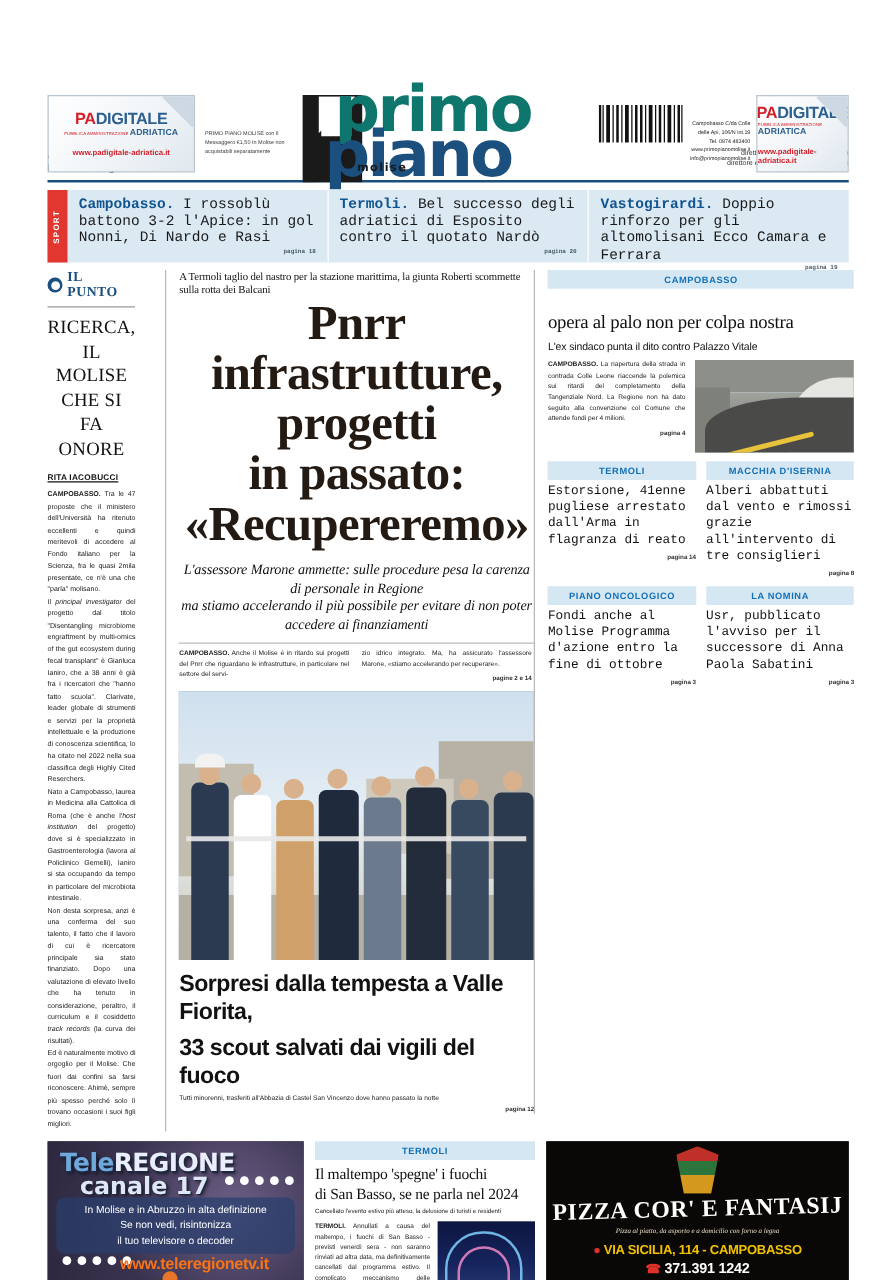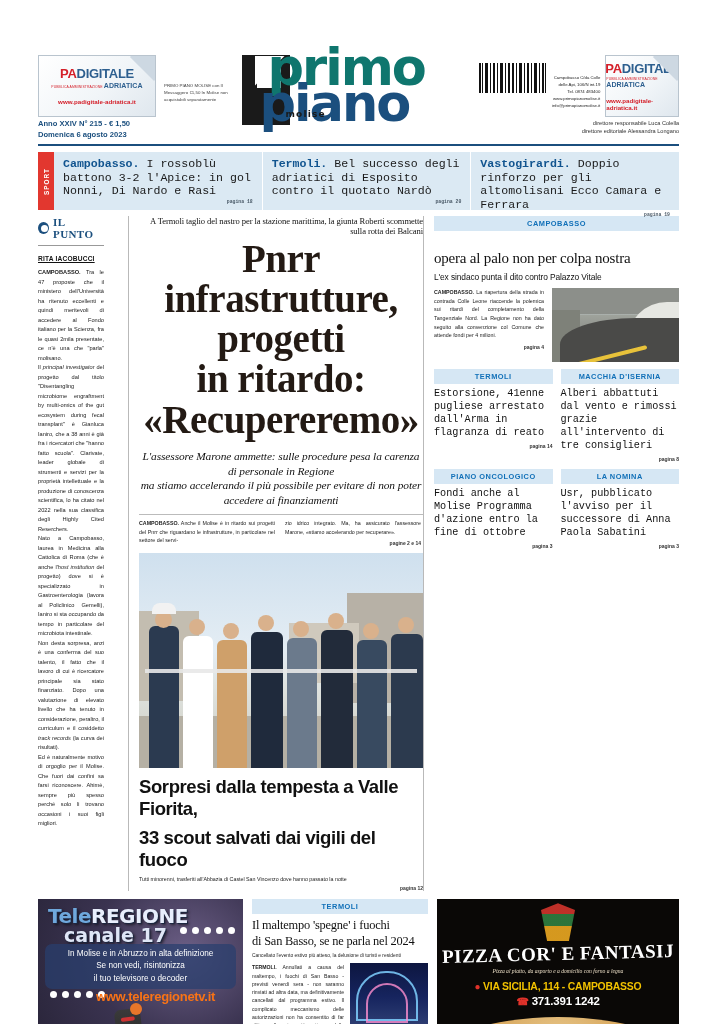--- a/index.html
+++ b/index.html
@@ -6,21 +6,21 @@
   body {
     width: 717px; height: 1024px;
     background: #ffffff;
     font-family: "Liberation Sans", sans-serif;
     overflow: hidden;
     position: relative;
   }
   .page { width: 717px; height: 1024px; padding: 0 38px; position: relative; }
 
   
-  .masthead { display: flex; align-items: flex-start; padding-top: 55px; height: 114px; }
+  .masthead { display: flex; align-items: flex-start; padding-top: 76px; height: 114px; }
   .ad-box-left {
     width: 118px; height: 62px; border: 1px solid #b9c4ce;
     background: linear-gradient(135deg,#ffffff 0%, #f1f5f8 55%, #dfe7ee 100%);
     position: relative; overflow: hidden;
     display: flex; flex-direction: column; align-items: center; justify-content: center;
   }
   .ad-box-left:after {
     content:""; position:absolute; right:-16px; top:-16px; width:34px; height:34px;
     background:#cdd8e2; transform:rotate(45deg);
   }
@@ -120,21 +120,21 @@
   }
   .byline { font-size:6.6px; font-weight:bold; color:#111; text-decoration:underline; margin:9px 0 6px; letter-spacing:.2px;}
   .body-text { font-size:5.65px; line-height:1.68; text-align:justify; color:#222; }
   .body-text b { font-weight:bold; }
   .body-text i { font-style: italic; }
   .body-text p { margin-bottom: 0; }
 
   
   .kicker {
     font-family:"Liberation Serif", serif; font-size:8.6px; color:#111;
-    text-align:right; padding-bottom:3px; letter-spacing:-.1px;
+    text-align:left; padding-bottom:3px; letter-spacing:-.1px;
   }
   .hero-h1 {
     font-family:"Liberation Serif", serif; font-weight:bold;
     font-size:39px; line-height:1.03; color:#231a14; text-align:center; letter-spacing:-.5px;
   }
   .hero-sub {
     font-family:"Liberation Serif", serif; font-style:italic; font-size:11.4px;
     line-height:1.3; color:#111; text-align:center; margin-top:9px; letter-spacing:-.1px;
   }
   .hr-sub { height:1px; background:#bbb; margin:6px 0 4px; }
@@ -351,37 +351,38 @@
   </div>
 
   <div class="main">
 
     <div class="col-left">
       <div class="ilpunto">
         <span class="ip-ico"></span>
         <span class="ip-txt">IL PUNTO</span>
       </div>
       <div class="hr-thin"></div>
+      <div class="punto-title">RICERCA, IL MOLISE CHE SI FA ONORE</div>
       <div class="byline">RITA IACOBUCCI</div>
       <div class="body-text">
         <p><b>CAMPOBASSO.</b><span> Tra le 47 proposte che il ministero dell'Università ha ritenuto eccellenti e quindi meritevoli di accedere al Fondo italiano per la Scienza, fra le quasi 2mila presentate, ce n'è una che "parla" molisano.</span></p>
         <p><span>Il </span><i>principal investigator</i><span> del progetto dal titolo "Disentangling microbiome engraftment by multi-omics of the gut ecosystem during fecal transplant" è Gianluca Ianiro, che a 38 anni è già fra i ricercatori che "hanno fatto scuola". Clarivate, leader globale di strumenti e servizi per la proprietà intellettuale e la produzione di conoscenza scientifica, lo ha citato nel 2022 nella sua classifica degli Highly Cited Reserchers.</span></p>
         <p><span>Nato a Campobasso, laurea in Medicina alla Cattolica di Roma (che è anche l'</span><i>host institution</i><span> del progetto) dove si è specializzato in Gastroenterologia (lavora al Policlinico Gemelli), Ianiro si sta occupando da tempo in particolare del microbiota intestinale.</span></p>
         <p><span>Non desta sorpresa, anzi è una conferma del suo talento, il fatto che il lavoro di cui è ricercatore principale sia stato finanziato. Dopo una valutazione di elevato livello che ha tenuto in considerazione, peraltro, il curriculum e il cosiddetto </span><i>track records</i><span> (la curva dei risultati).</span></p>
         <p>Ed è naturalmente motivo di orgoglio per il Molise. Che fuori dai confini sa farsi riconoscere. Ahimè, sempre più spesso perché solo lì trovano occasioni i suoi figli migliori.</p>
       </div>
     </div>
 
     <div class="col-rest">
       <div style="display:flex;">
 
         <div style="width:284px;">
           <div class="kicker">A Termoli taglio del nastro per la stazione marittima, la giunta Roberti scommette sulla rotta dei Balcani</div>
           <div class="hero-h1">Pnrr infrastrutture, progetti</div>
-          <div class="hero-h1">in ritardo: «Recupereremo»</div>
+          <div class="hero-h1">in passato: «Recupereremo»</div>
           <div class="hero-sub">L'assessore Marone ammette: sulle procedure pesa la carenza di personale in Regione</div>
           <div class="hero-sub" style="margin-top:0;">ma stiamo accelerando il più possibile per evitare di non poter accedere ai finanziamenti</div>
           <div class="hr-sub"></div>
 
           <div class="hero-cols">
             <div class="hero-col">
               <b>CAMPOBASSO.</b><span> Anche il Molise è in ritardo sui progetti del Pnrr che riguardano le infrastrutture, in particolare nel settore del servi-</span>
             </div>
             <div class="hero-col">
               <span>zio idrico integrato. Ma, ha assicurato l'assessore Marone, «stiamo accelerando per recuperare».</span>

